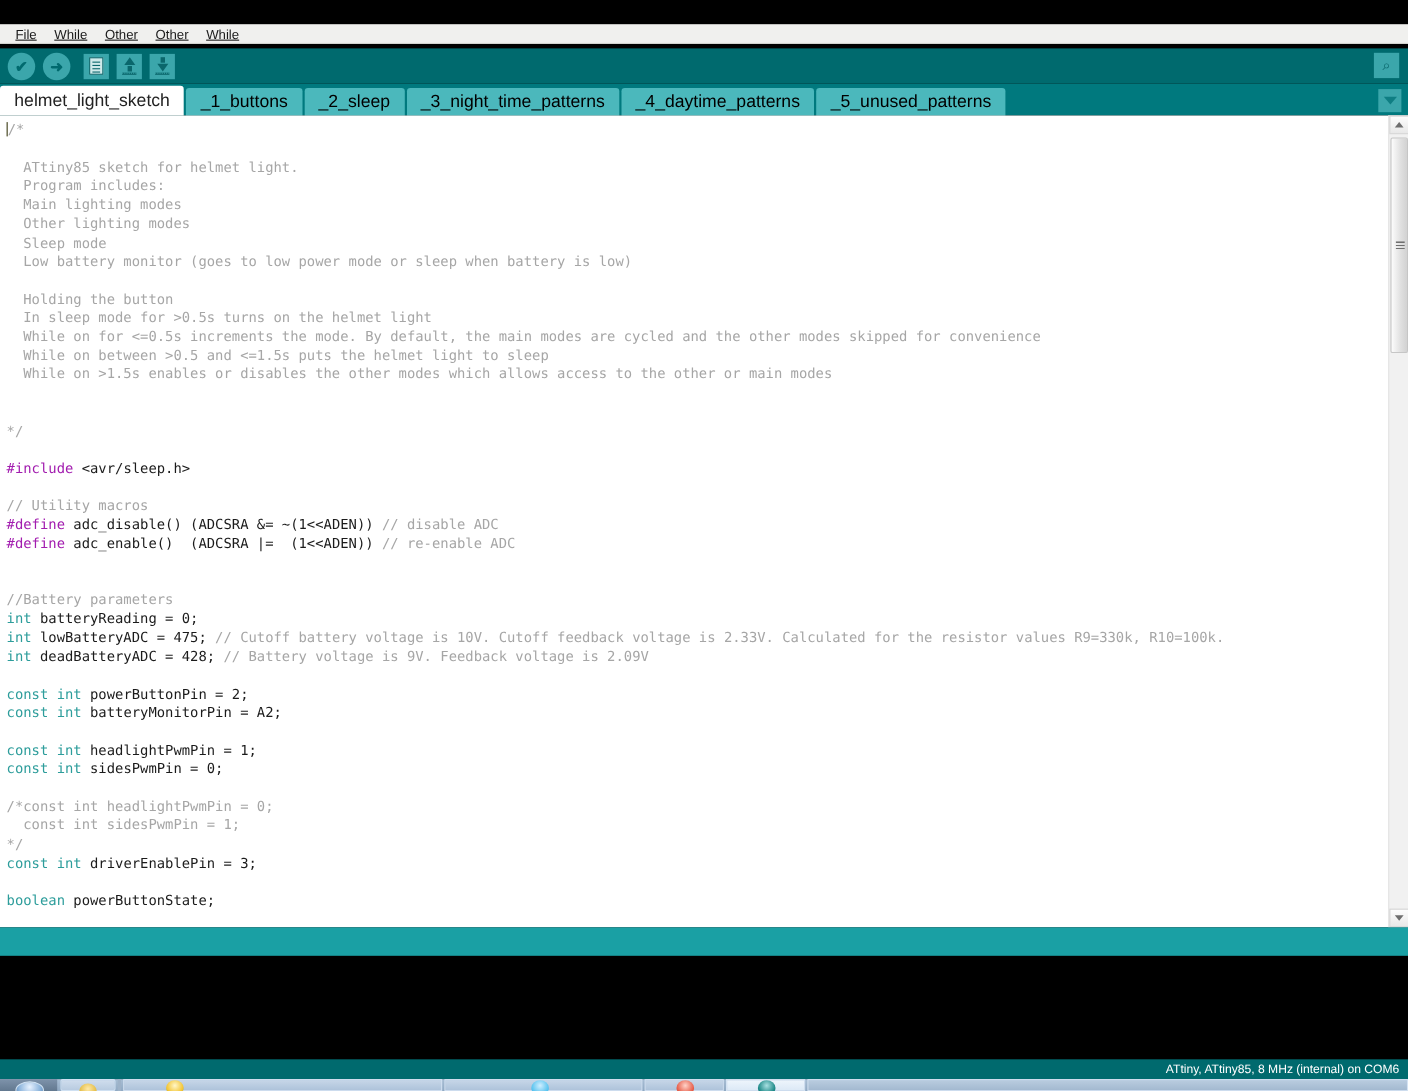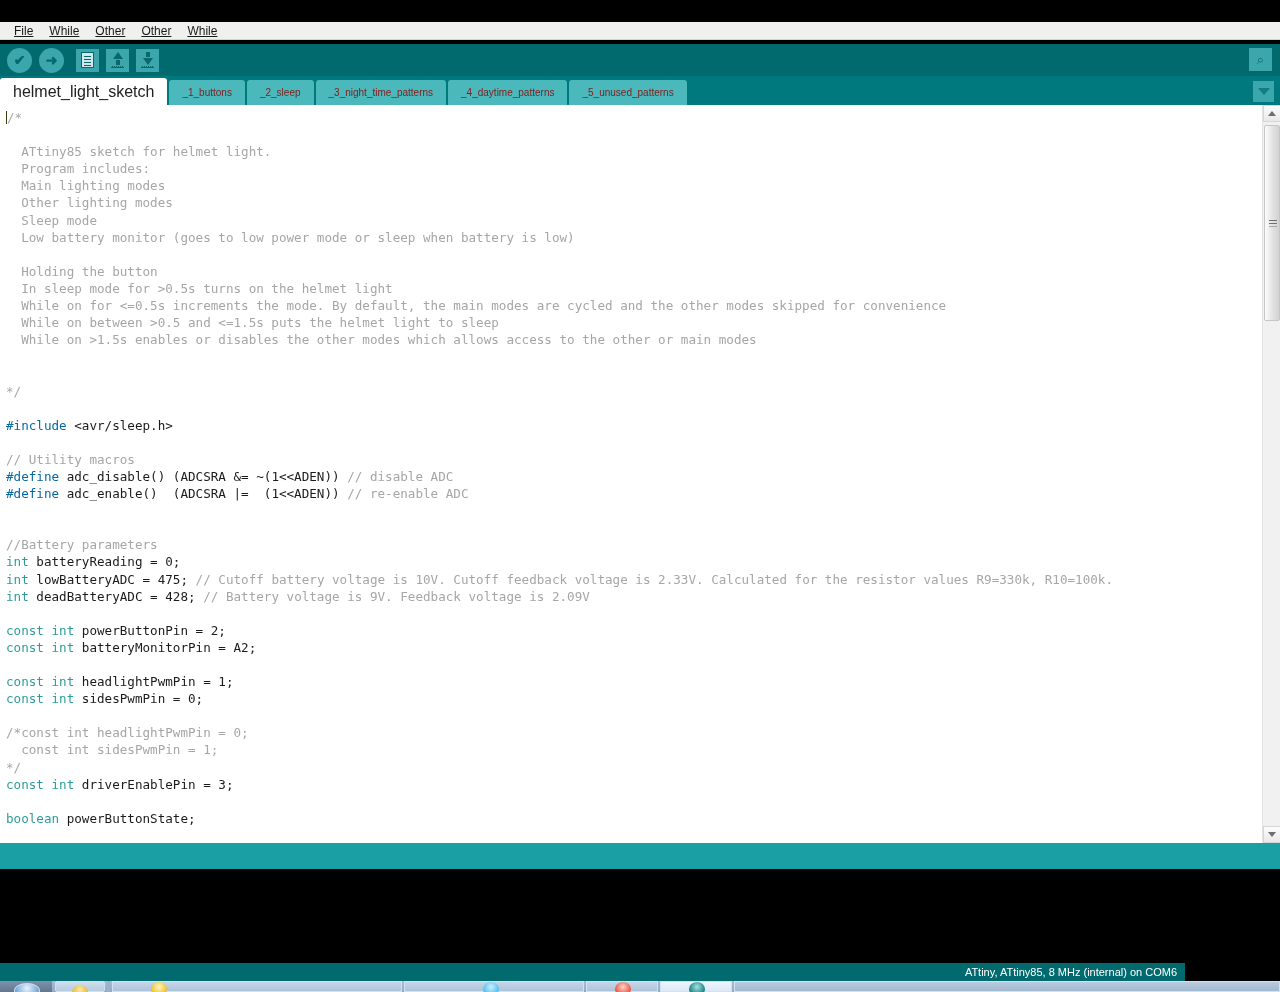--- a/index.html
+++ b/index.html
@@ -121,22 +121,22 @@
   .arr-base { width: 13px; height: 2px; background: #0a676c;
               border-top: 1px dotted #3ba6ab; }
 
   
   .tabbar {
     position: absolute; left: 0; top: 76px; width: 1280px; height: 29px;
     background: #00797e;
     display: flex; align-items: flex-end;
   }
   .tab {
-    height: 25px; background: #4bb8bc; color: #7f1d1d;
-    font-size: 10px; padding: 0 13px;
+    height: 25px; background: #4bb8bc; color: #000000;
+    font-size: 16px; padding: 0 13px;
     display: flex; align-items: center;
     border-top-left-radius: 3px; border-top-right-radius: 3px;
     margin-right: 2px; white-space: nowrap;
   }
   .tab.active {
     background: #ffffff; color: #222; height: 27px; font-size: 16px;
   }
   .tab-menu-btn {
     position: absolute; right: 6px; bottom: 3px;
     width: 21px; height: 21px; background: #3ba6ab;
@@ -155,21 +155,21 @@
   .code {
     position: absolute; left: 0; top: 0; right: 18px; bottom: 0;
     padding: 4px 0 0 6px;
     font-family: "DejaVu Sans Mono", "Liberation Mono", monospace;
     font-size: 12.6px; line-height: 17.1px;
     white-space: pre; color: #1b1b1b; overflow: hidden;
   }
   .code .ln { display: block; height: 17.1px; }
   .cmt  { color: #a6a6a6; }
   .kw   { color: #2d9d9b; }
-  .pre  { color: #0369a1; }
+  .pre  { color: #a21caf; }
   .caret {
     display: inline-block; width: 1px; height: 13px; background: #3a3a12;
     vertical-align: -2px; margin-right: 0px;
   }
 
   
   .vscroll {
     position: absolute; right: 0; top: 105px; width: 18px; height: 738px;
     background: #f1f1f1; border-left: 1px solid #e3e3e3;
   }
@@ -202,21 +202,21 @@
   
   .statusline {
     position: absolute; left: 0; top: 843px; width: 1280px; height: 26px;
     background: #1aa0a4;
   }
   .console {
     position: absolute; left: 0; top: 869px; width: 1280px; height: 94px;
     background: #000000;
   }
   .statusbar {
-    position: absolute; left: 0; top: 963px; width: 1185px; height: 18px;
+    position: absolute; left: 0; top: 963px; width: 1280px; height: 18px;
     background: #006a6e;
     display: flex; align-items: center; justify-content: flex-end;
   }
   .statusbar .txt {
     font-size: 11px; color: #ffffff; padding-right: 8px; white-space: nowrap;
   }
 
   
   .taskbar {
     position: absolute; left: 0; top: 981px; width: 1280px; height: 11px;

